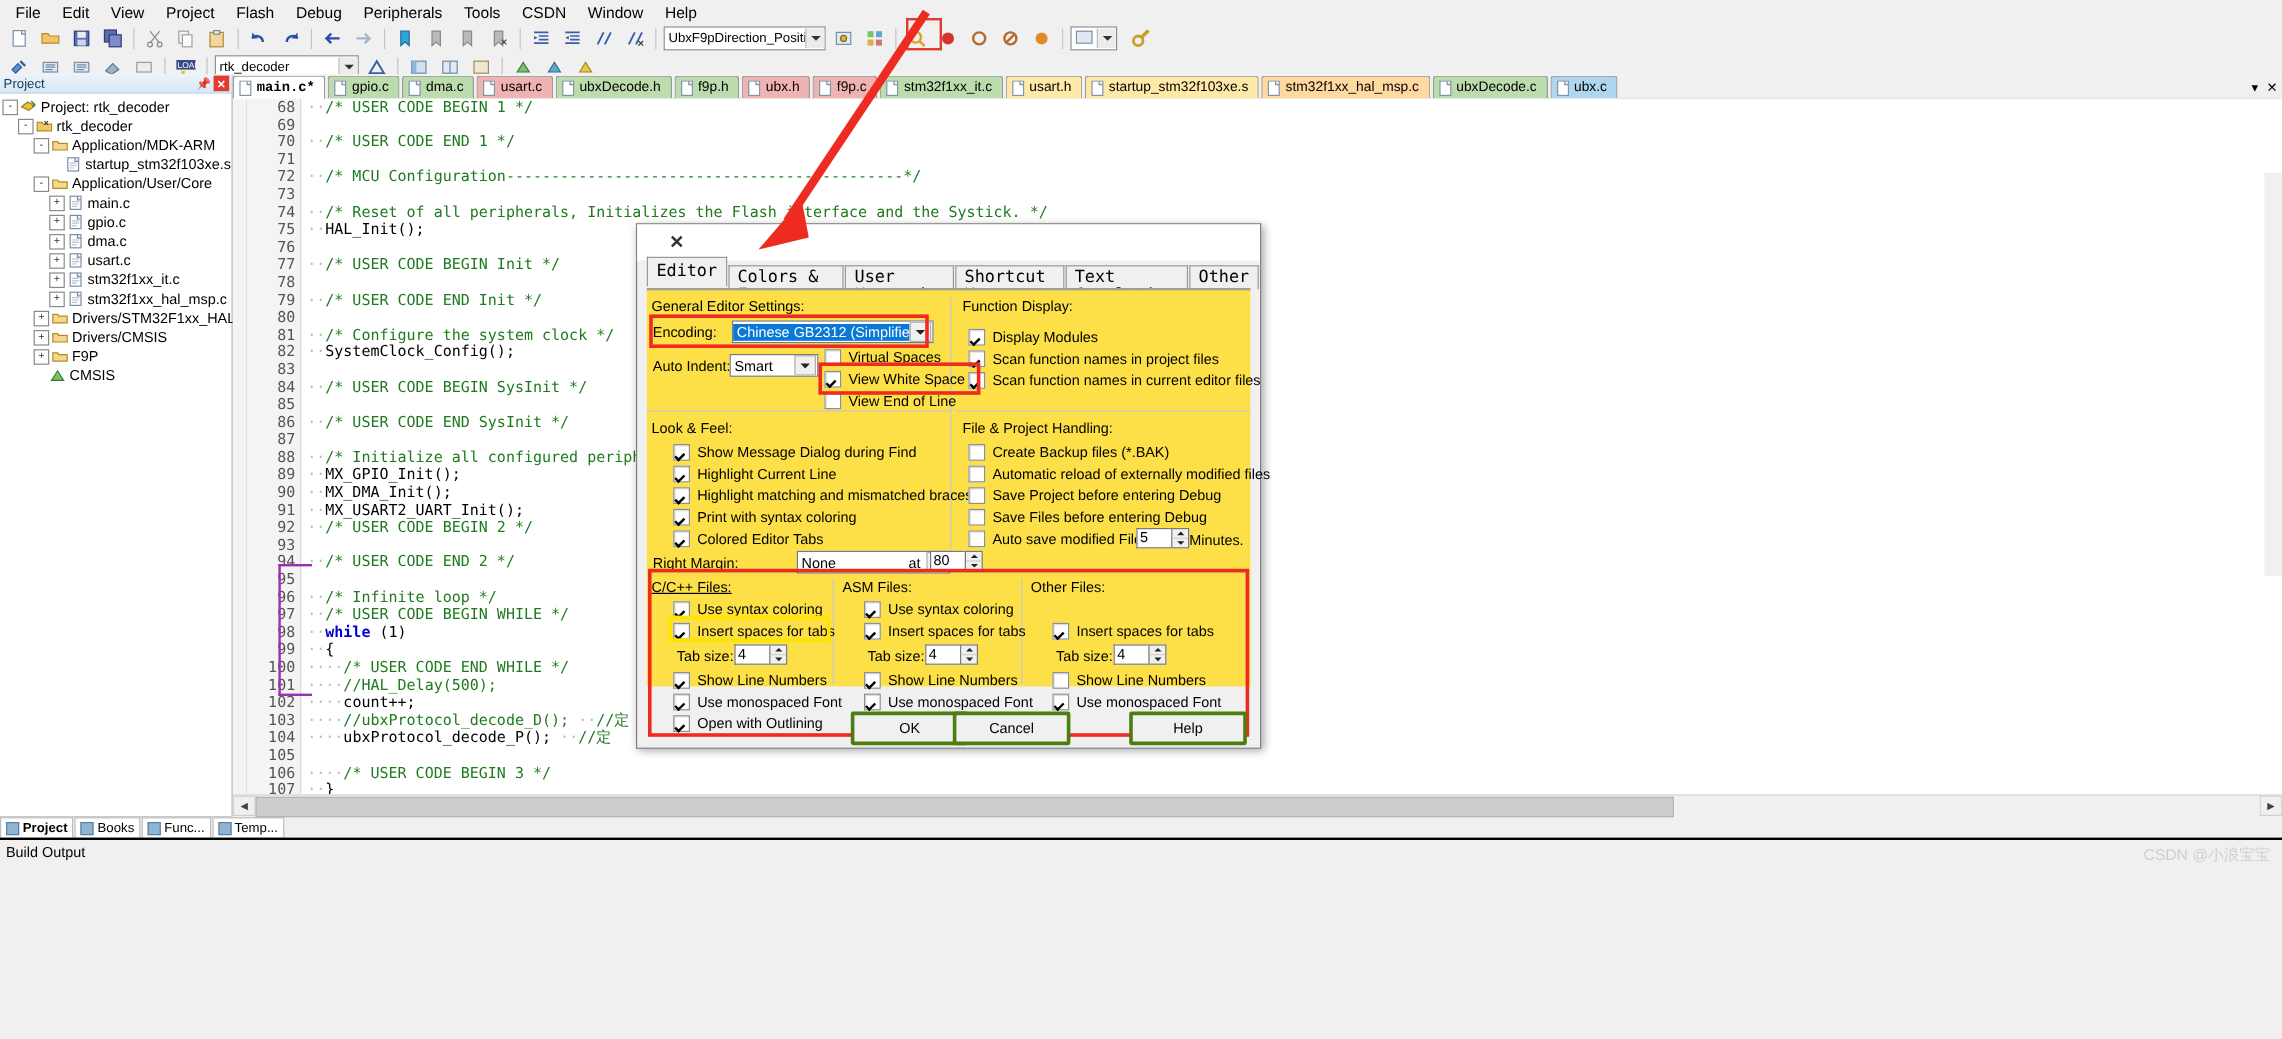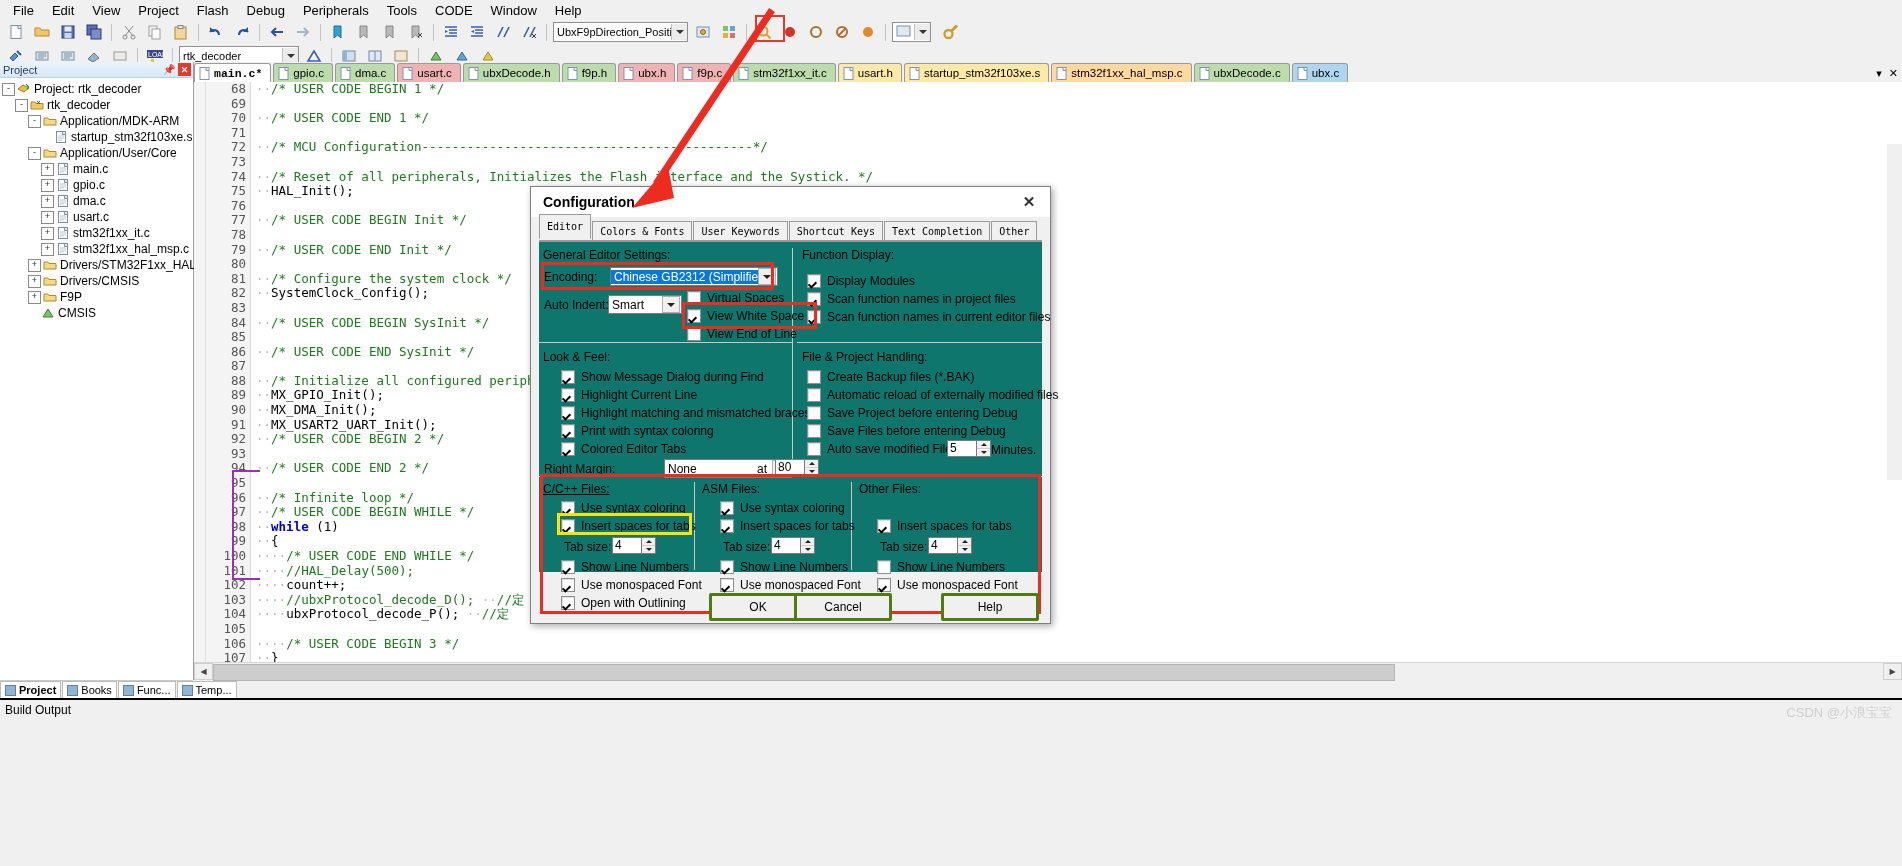--- a/index.html
+++ b/index.html
@@ -77,25 +77,25 @@
   .build-out .hdr{font-size:12px;padding:3px 5px;}
   .watermark{position:absolute;right:10px;top:704px;font-size:13px;color:#cfcfcf;}
 
   
   .dialog{position:absolute;left:530px;top:186px;width:519px;height:436px;background:#f0f0f0;border:1px solid #808080;box-shadow:2px 2px 7px rgba(0,0,0,.35);}
   .dlg-title{height:30px;background:#fff;display:flex;align-items:center;padding:0 0 0 12px;font-weight:bold;font-size:14px;border-bottom:1px solid #f0f0f0;}
   .dlg-title .t{flex:1;}
   .dlg-close{width:42px;height:29px;display:flex;align-items:center;justify-content:center;font-size:15px;color:#333;}
 
   .tabs{display:flex;align-items:flex-end;padding:4px 0 0 8px;height:19px;position:relative;}
-  .dtab{font-family:"DejaVu Sans Mono",monospace;font-size:10px;padding:2px 7px 2px 7px;border:1px solid #9a9a9a;border-bottom:none;background:#f0f0f0;margin-right:1px;height:15px;line-height:15px;}
+  .dtab{font-family:"DejaVu Sans Mono",monospace;font-size:14px;padding:2px 7px 2px 7px;border:1px solid #9a9a9a;border-bottom:none;background:#f0f0f0;margin-right:1px;height:15px;line-height:15px;}
   .dtab.active{background:#f0f0f0;position:relative;top:-2px;padding-top:4px;height:17px;border-bottom:1px solid #f0f0f0;z-index:3;}
   .tabline{position:absolute;left:8px;right:8px;bottom:0;height:1px;background:#9a9a9a;}
 
-  .dlg-body{position:relative;margin:0 8px;height:330px;border-top:1px solid #9a9a9a;background:#0f766e;}
+  .dlg-body{position:relative;margin:0 8px;height:330px;border-top:1px solid #9a9a9a;background:#fde047;}
   .col-sep{position:absolute;left:253px;top:6px;bottom:96px;width:1px;background:#c8c8c8;}
   .row-sep{position:absolute;height:1px;background:#c8c8c8;}
 
   .grp-label{position:absolute;font-size:12px;color:#000;}
   .cbrow{position:absolute;display:flex;align-items:flex-end;font-size:12px;white-space:nowrap;}
   .cb{width:12px;height:12px;border:1px solid #8f8f8f;background:#fff;margin-right:6px;position:relative;flex:none;box-shadow:inset 1px 1px 0 #dedede;}
   .cb.on:after{content:"";position:absolute;left:2px;top:5px;width:3px;height:6px;border:solid #000;border-width:0 2px 2px 0;transform:rotate(45deg);}
 
   .sel-combo{position:absolute;height:17px;border:1px solid #7a7a7a;background:#fff;display:flex;align-items:center;font-size:12px;}
   .sel-combo .v{flex:1;padding:0 3px;overflow:hidden;white-space:nowrap;}
@@ -129,21 +129,21 @@
 
   <div class="menubar" id="menubar">
       <div class="mi">File</div>
       <div class="mi">Edit</div>
       <div class="mi">View</div>
       <div class="mi">Project</div>
       <div class="mi">Flash</div>
       <div class="mi">Debug</div>
       <div class="mi">Peripherals</div>
       <div class="mi">Tools</div>
-      <div class="mi">CODE</div>
+      <div class="mi">CSDN</div>
       <div class="mi">Window</div>
       <div class="mi">Help</div>
     </div>
 
   <div class="toolbar tb1">
     <div class="tbtn">
         <svg width="16" height="16">
           <rect x="3" y="1.5" width="10" height="13" fill="#fff" stroke="#7a8fa6"></rect>
           <path d="M10 1.5 v3 h3" fill="#dce7f2" stroke="#7a8fa6"></path>
         </svg>
@@ -720,21 +720,20 @@
 
   <div class="purple-box" style="left:232px;top:470px;width:28px;height:110px;border-right:none;"></div>
 
   <div class="build-out">
     <div class="hdr">Build Output</div>
   </div>
   <div class="watermark">CSDN @小浪宝宝</div>
 
   <div class="dialog">
     <div class="dlg-title">
-      <span class="t">Configuration</span>
       <span class="dlg-close">✕</span>
     </div>
 
     <div class="tabs" id="dlgtabs">
       <div class="dtab active"><span>Editor</span></div>
         <div class="dtab"><span>Colors &amp; Fonts</span></div>
         <div class="dtab"><span>User Keywords</span></div>
         <div class="dtab"><span>Shortcut Keys</span></div>
         <div class="dtab"><span>Text Completion</span></div>
         <div class="dtab"><span>Other</span></div>

